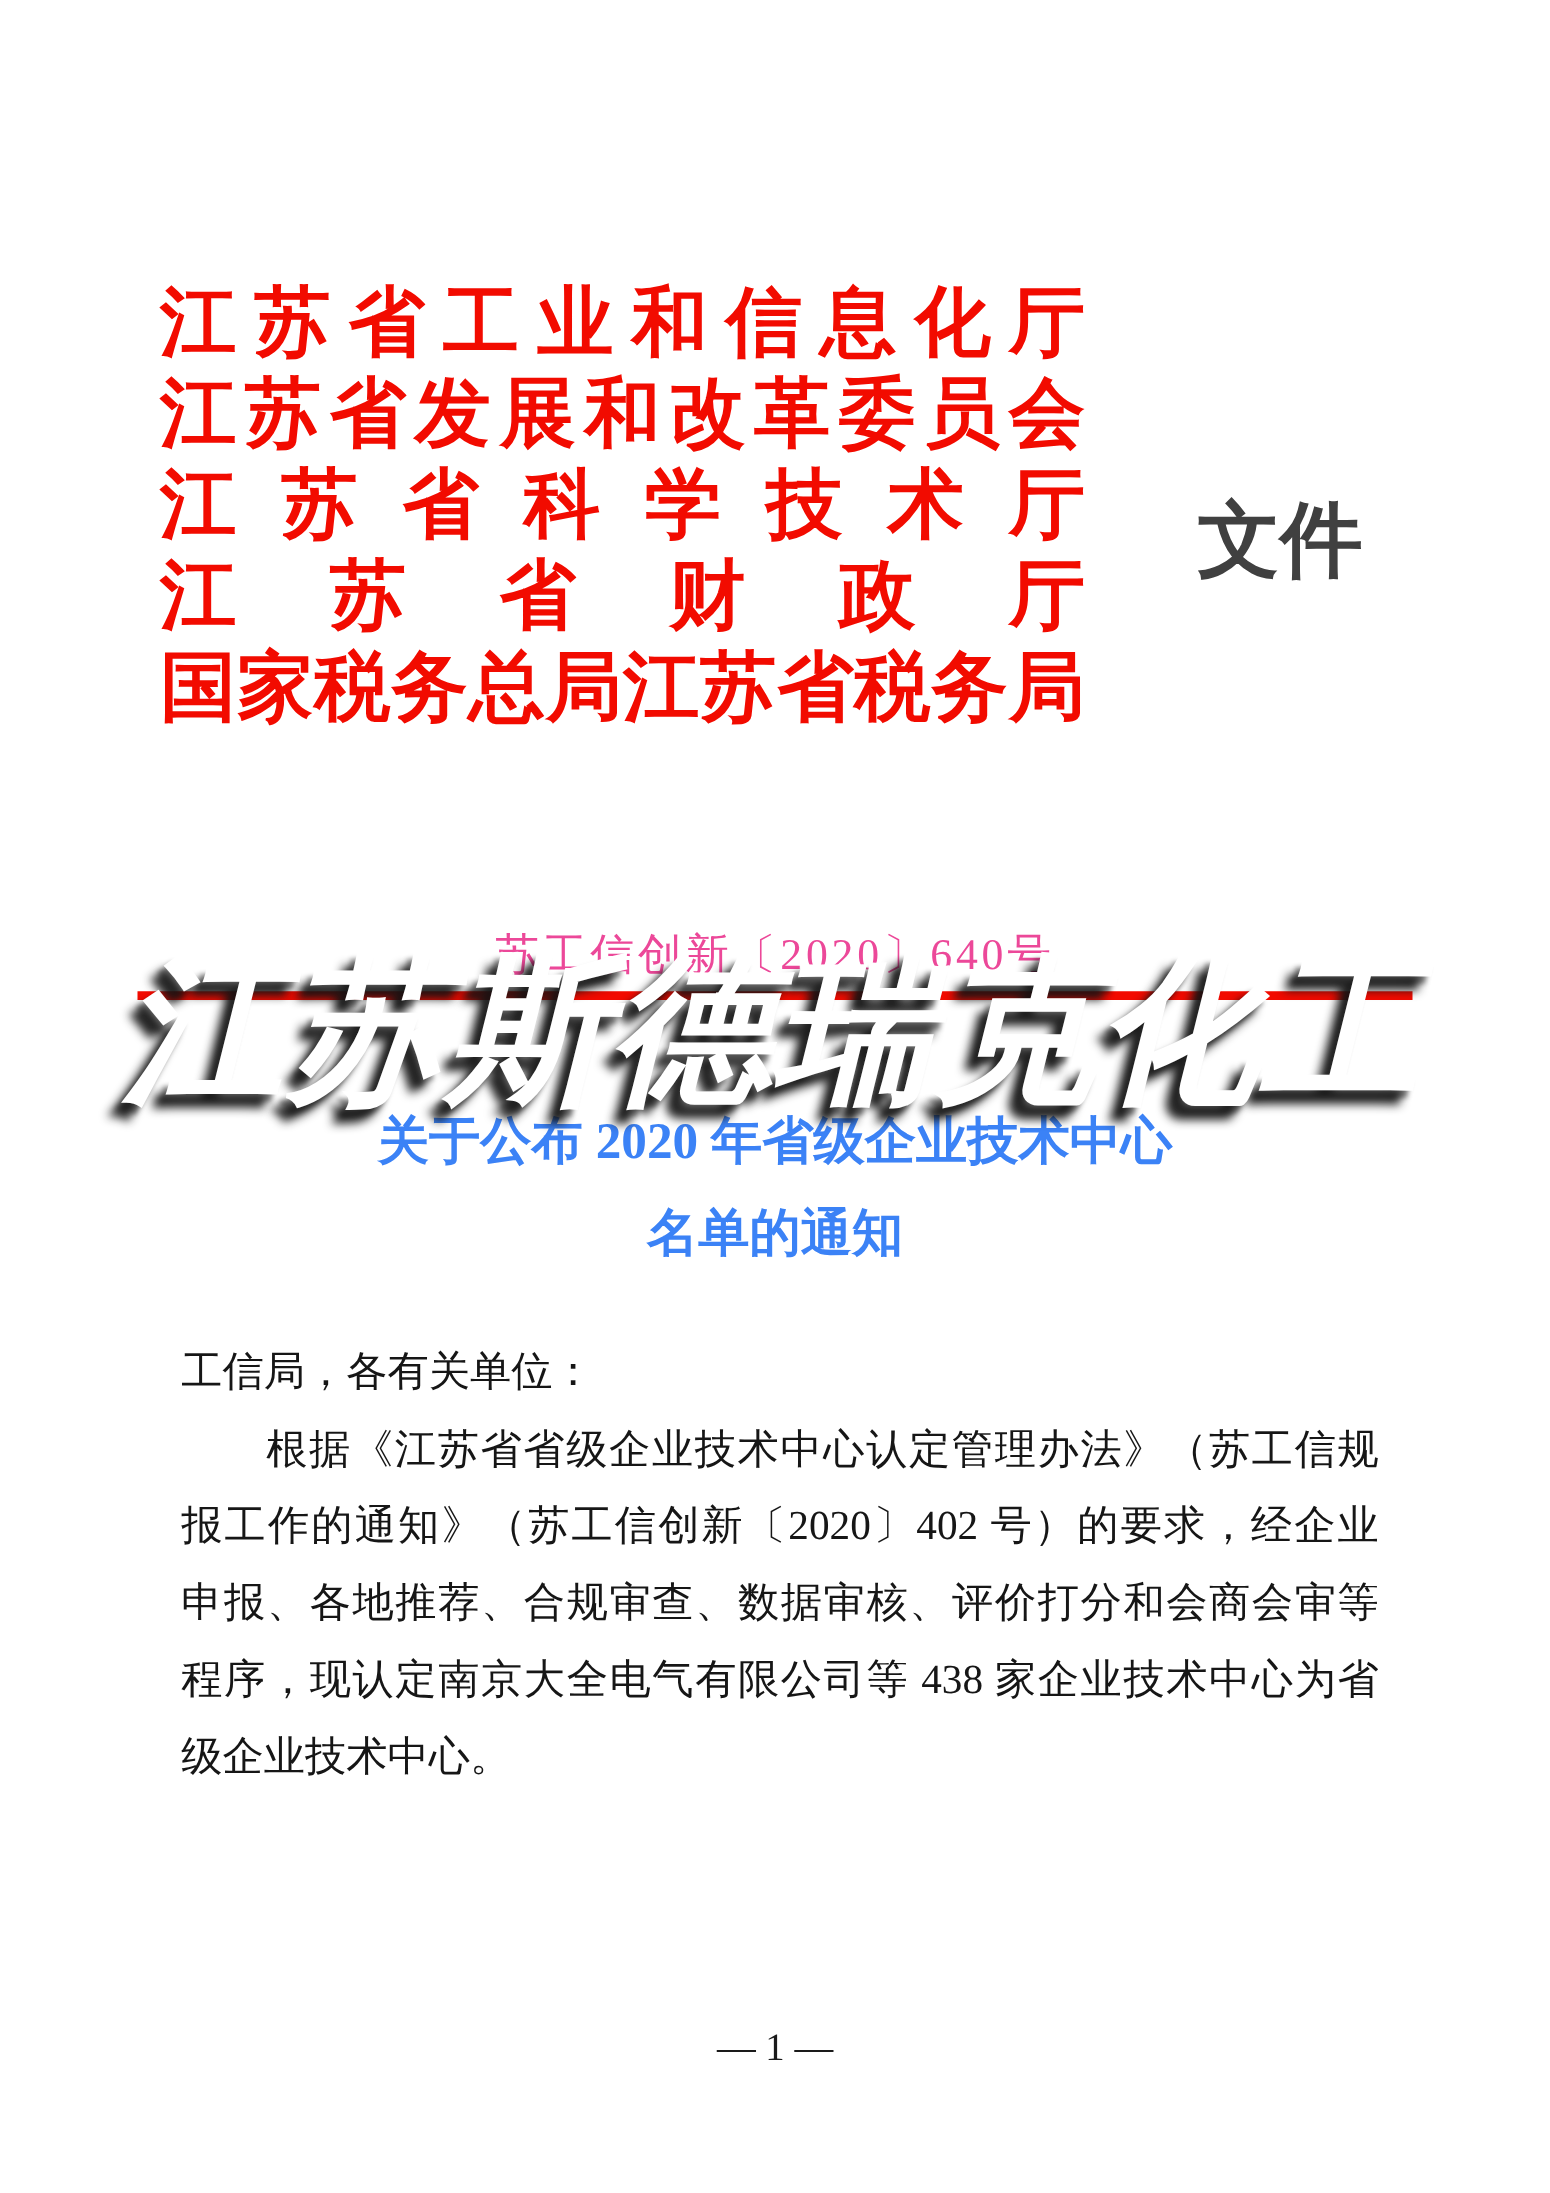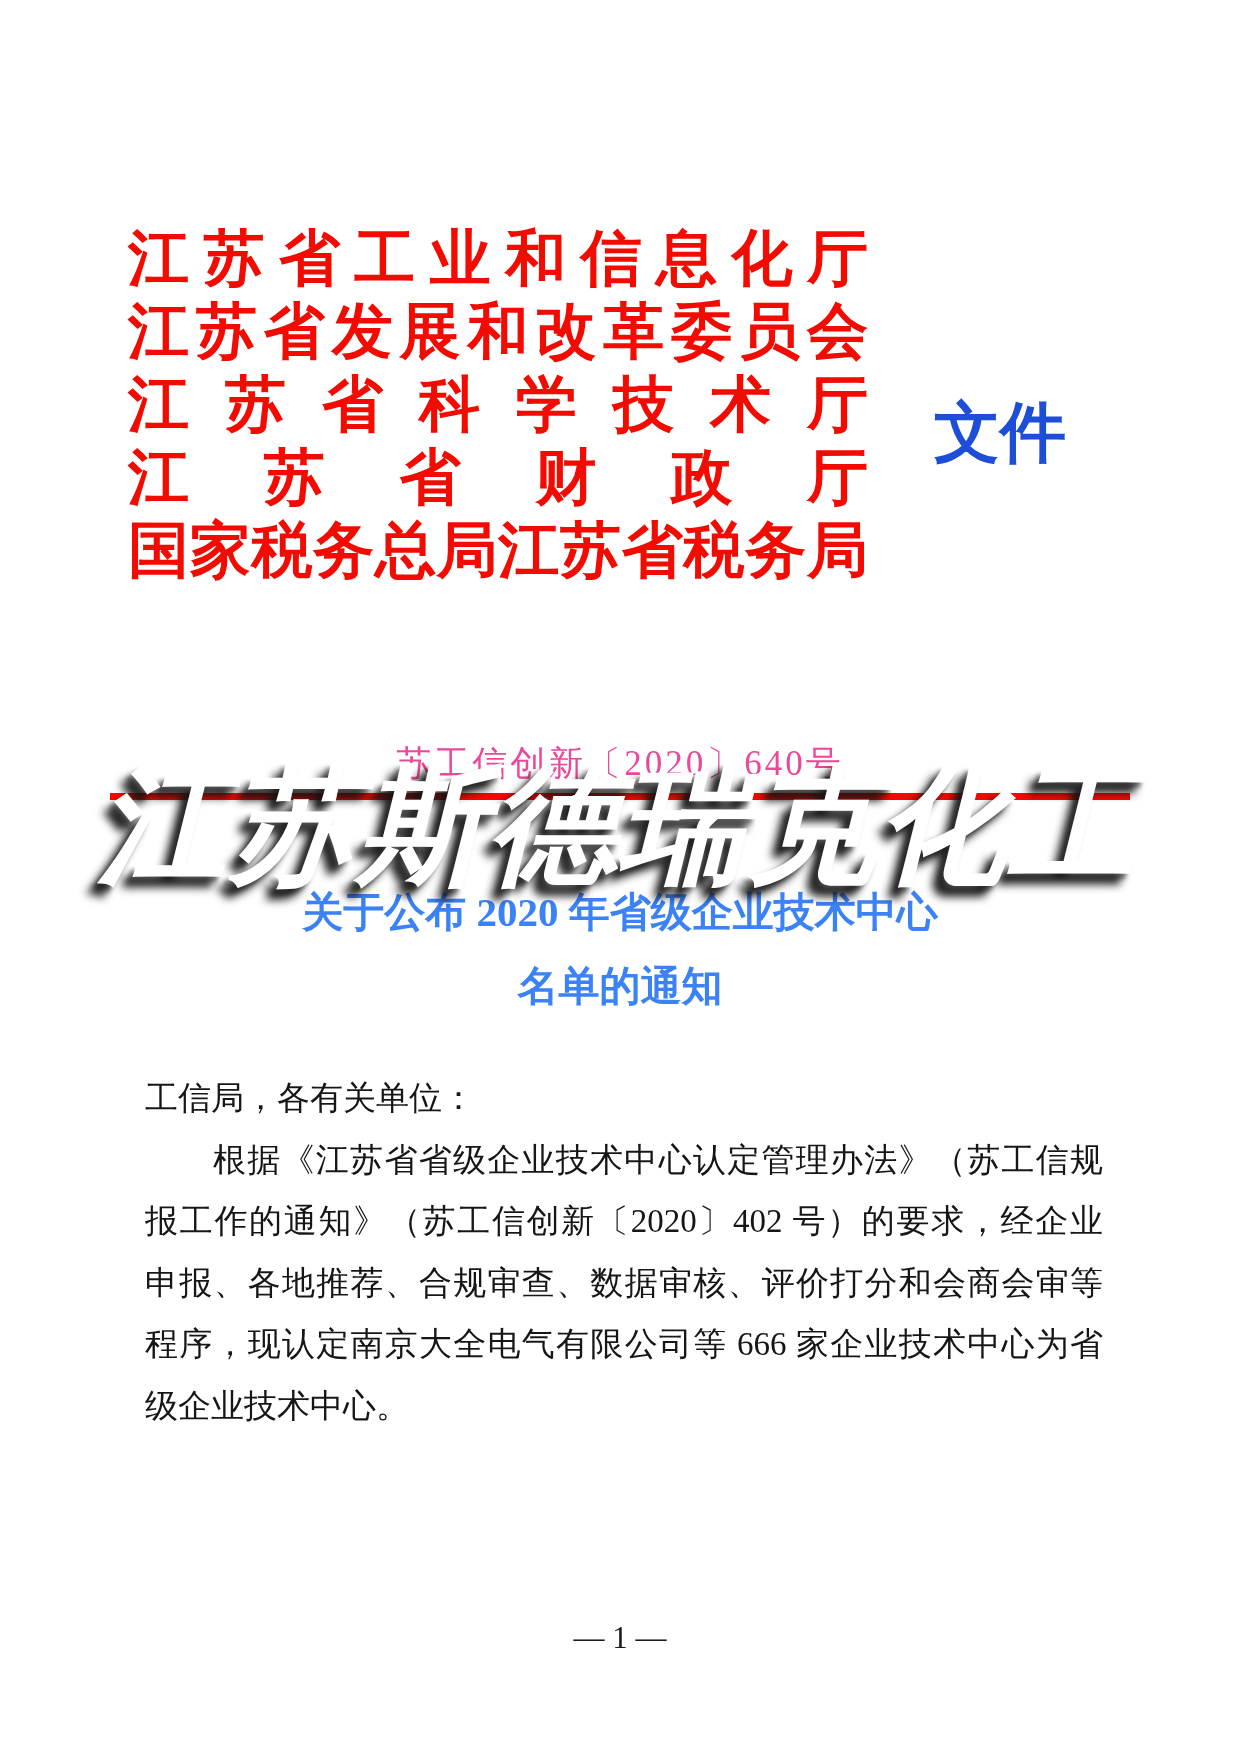--- a/index.html
+++ b/index.html
@@ -26,26 +26,26 @@
   .agency-line {
     height: 73px;
     line-height: 73px;
     white-space: nowrap;
   }
   .char-justify { display: flex; justify-content: space-between; }
   .char-justify span { display: block; }
 
   .doc-type {
     position: absolute;
-    left: 934px;
+    left: 958px;
     top: 398px;
     font-size: 66px;
     line-height: 70px;
     font-weight: bold;
-    color: #1d4ed8;
+    color: #404040;
     font-family: "Liberation Serif", serif;
     white-space: nowrap;
   }
 
   
   .doc-number {
     position: absolute;
     top: 740px;
     left: 0;
     width: 100%;
@@ -213,19 +213,19 @@
   <div class="title-block">
     <div class="title-line">关于公布 2020 年省级企业技术中心</div>
     <div class="title-line">名单的通知</div>
   </div>
 
   <div class="body-text">
     <div class="body-line">工信局，各有关单位：</div>
     <div class="body-line just indent">根据《江苏省省级企业技术中心认定管理办法》（苏工信规</div>
     <div class="body-line just">报工作的通知》（苏工信创新〔2020〕402 号）的要求，经企业</div>
     <div class="body-line just">申报、各地推荐、合规审查、数据审核、评价打分和会商会审等</div>
-    <div class="body-line just">程序，现认定南京大全电气有限公司等 666 家企业技术中心为省</div>
+    <div class="body-line just">程序，现认定南京大全电气有限公司等 438 家企业技术中心为省</div>
     <div class="body-line">级企业技术中心。</div>
   </div>
 
   <div class="page-number">— 1 —</div>
 
 </div>
 
 </body></html>

